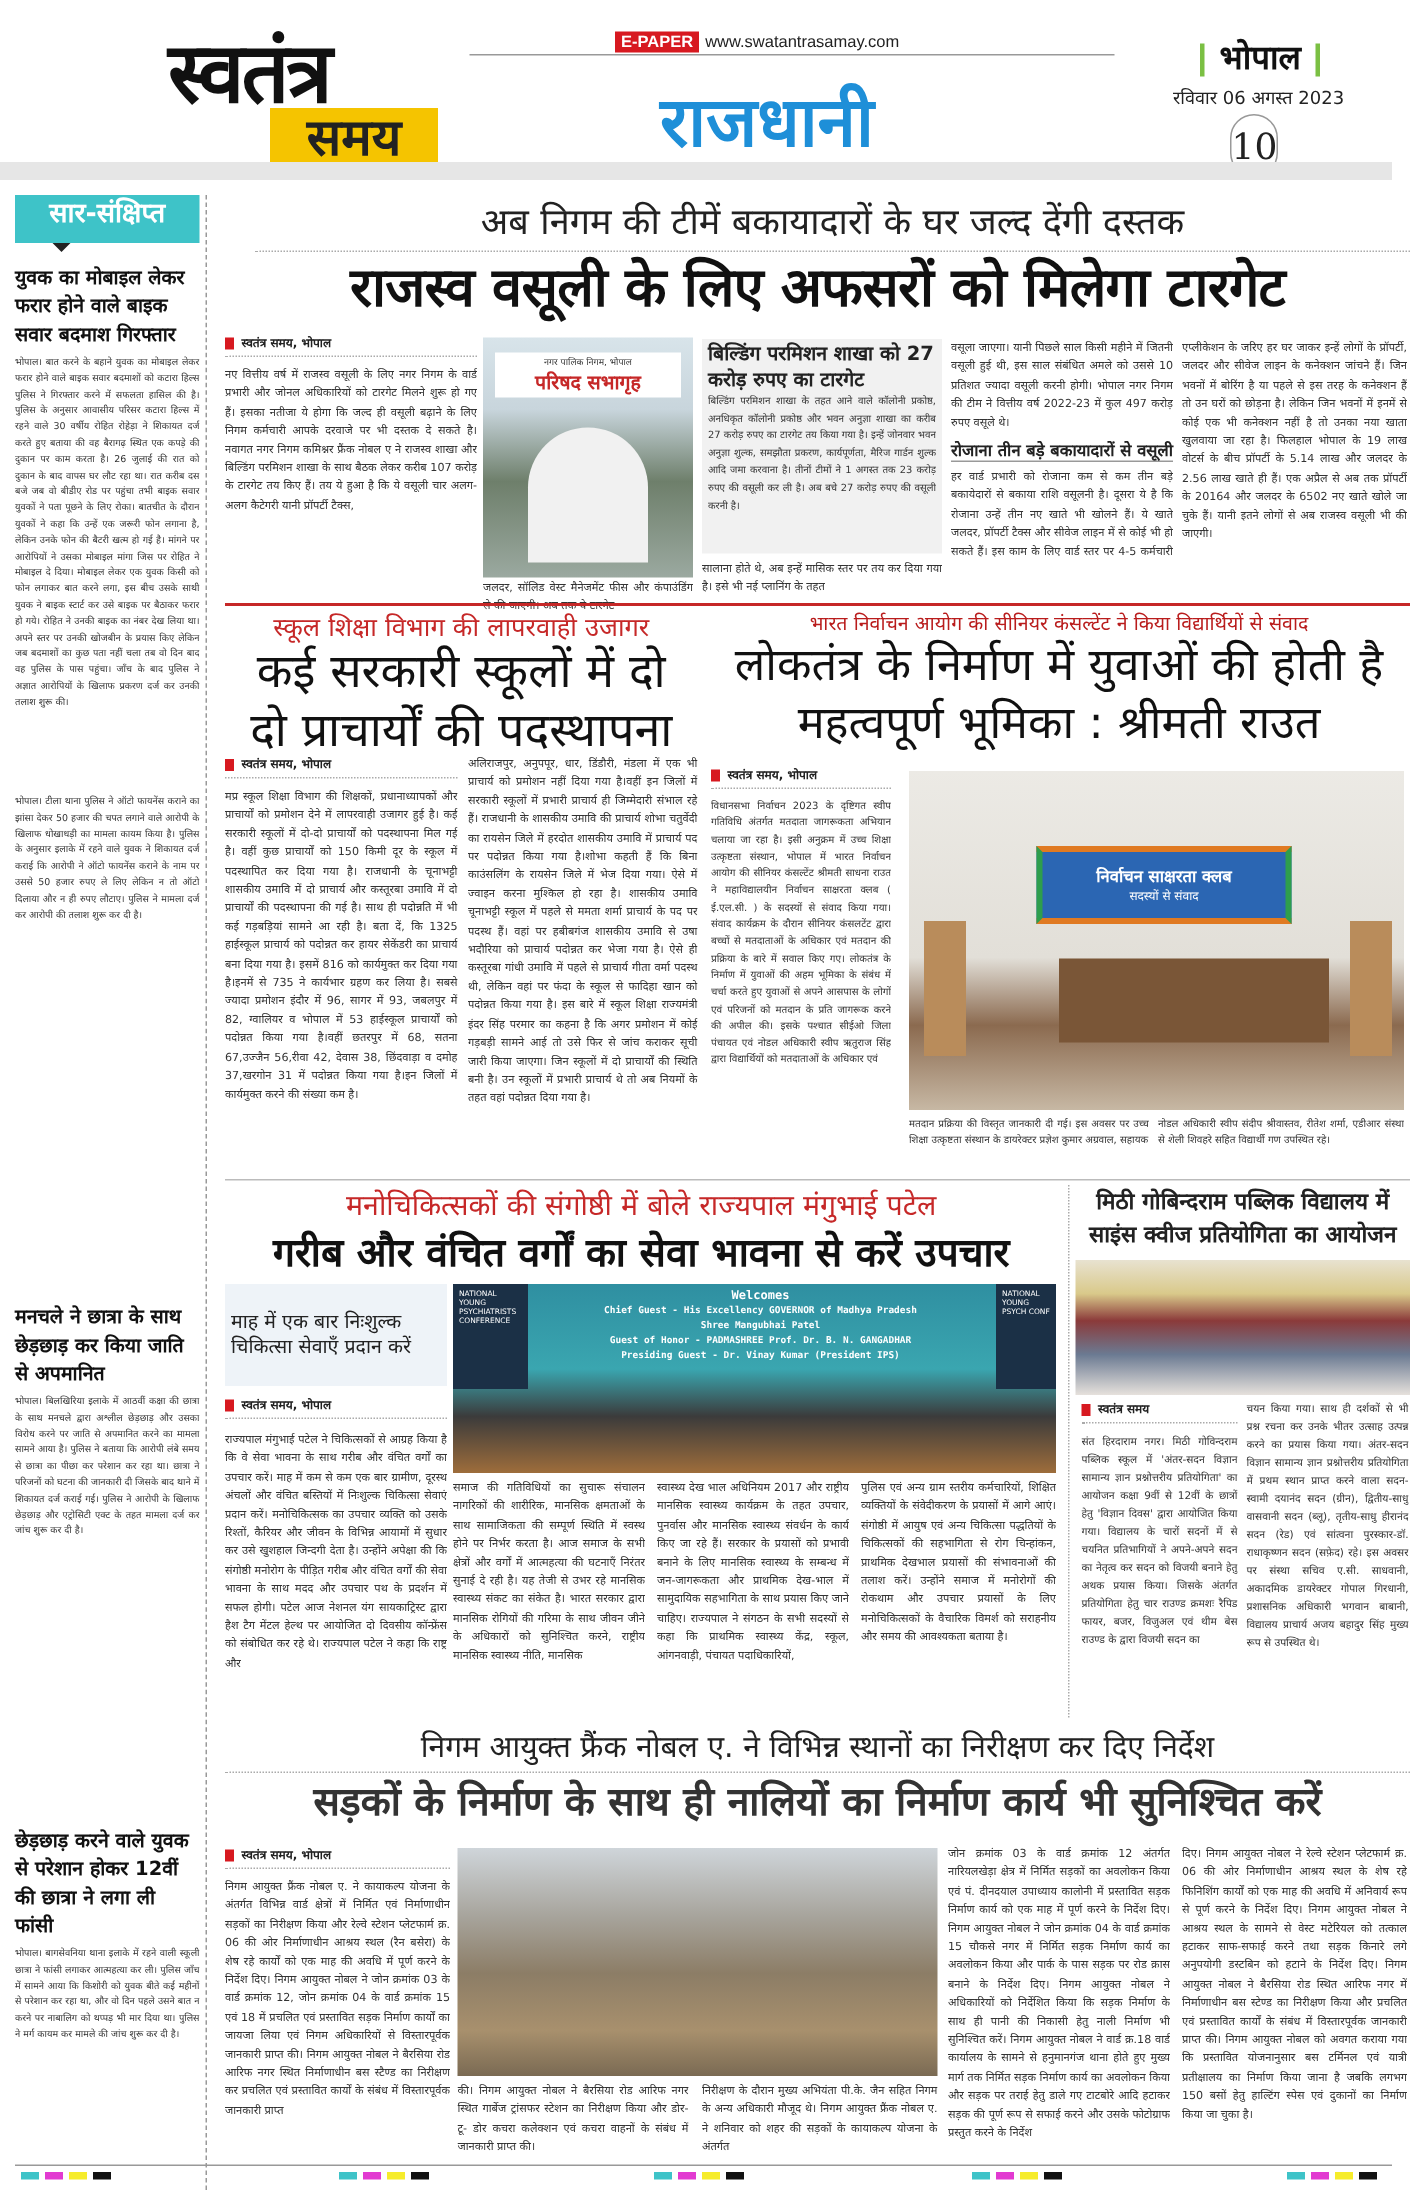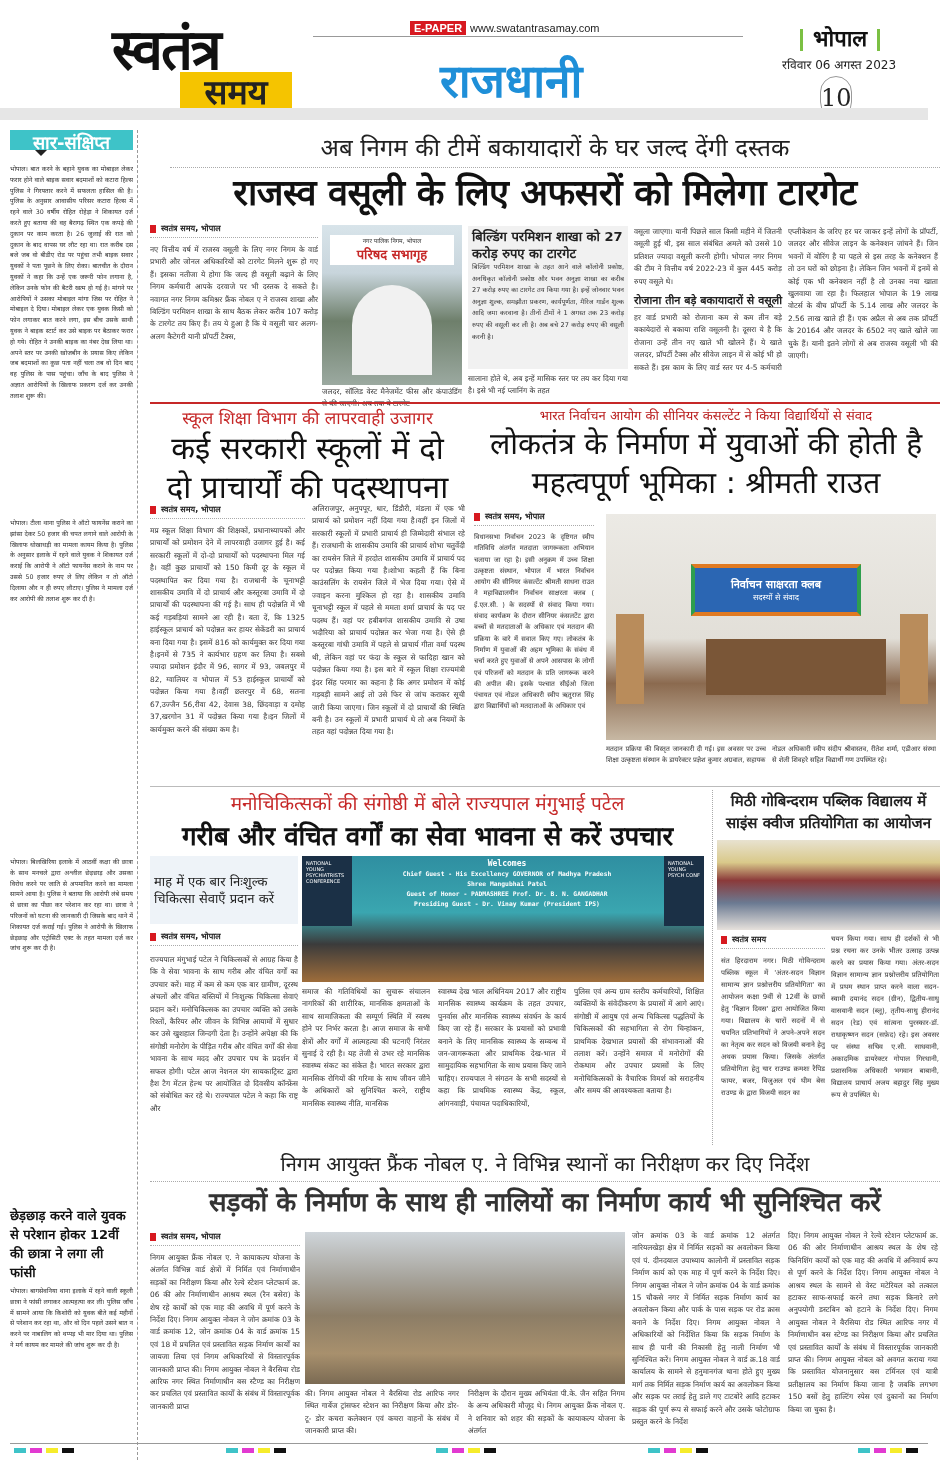--- a/index.html
+++ b/index.html
@@ -12,21 +12,21 @@
 .epaper .tag{background:#d71920;color:#fff;font-weight:bold;padding:1px 4px;margin-right:4px}
 .hr-top{left:313px;top:36px;width:430px;height:1px;background:#999}
 .section{left:440px;top:48px;font-size:46px;font-weight:bold;color:#1e8fd8;font-family:"DejaVu Sans",sans-serif}
 .city{left:790px;top:22px;font-size:22px;font-weight:bold;color:#111}
 .city .bar{display:inline-block;width:3px;height:22px;background:#7bc043;vertical-align:middle;margin:0 10px}
 .date{left:782px;top:56px;font-size:12px;color:#222}
 .pageno{left:820px;top:76px;width:32px;height:42px;border:1px solid #999;border-radius:16px;font-size:24px;line-height:42px;font-family:"DejaVu Serif",serif}
 .greybar{left:0;top:108px;width:928px;height:12px;background:#e6e6e6}
 
 .sidebar{left:10px;top:130px;width:128px;height:1330px;border-right:1px dashed #999;padding-right:4px}
-.sb-head{background:#3ec3c8;color:#fff;font-weight:bold;font-size:18px;text-align:center;height:20px;line-height:26px;position:relative}
+.sb-head{background:#3ec3c8;color:#fff;font-weight:bold;font-size:18px;text-align:center;height:32px;line-height:26px;position:relative}
 .sb-head:after{content:"";position:absolute;left:25px;bottom:-6px;border-left:6px solid transparent;border-right:6px solid transparent;border-top:6px solid #222}
 .sb-item{margin-top:14px}
 .sb-title{font-size:13px;font-weight:bold;line-height:19px;color:#111}
 .sb-body{font-size:6.3px;line-height:10.8px;margin-top:4px;color:#333;text-align:justify;overflow:hidden}
 
 .kicker{text-align:center;font-size:22px;color:#222}
 .head-big{text-align:center;font-weight:bold;color:#111}
 .byline{font-size:8px;font-weight:bold;color:#222;border-bottom:1px dotted #aaa;padding-bottom:4px;margin-bottom:6px}
 .byline:before{content:"";display:inline-block;width:6px;height:8px;background:#d71920;margin-right:5px;vertical-align:middle}
 .txt{font-size:7.4px;line-height:12.4px;color:#333;text-align:justify;overflow:hidden}
@@ -49,26 +49,28 @@
 </div>
 <div class="abs section">राजधानी</div>
 <div class="abs city"><span class="bar"></span><span>भोपाल</span><span class="bar"></span></div>
 <div class="abs date">रविवार 06 अगस्त 2023</div>
 <div class="abs pageno">10</div>
 <div class="abs greybar"></div>
 
 <div class="abs sidebar">
   <div class="sb-head">सार-संक्षिप्त</div>
   <div class="sb-item" style="height:340px">
+    <div class="sb-title">युवक का मोबाइल लेकर फरार होने वाले बाइक सवार बदमाश गिरफ्तार</div>
     <div class="sb-body" style="height:260px">भोपाल। बात करने के बहाने युवक का मोबाइल लेकर फरार होने वाले बाइक सवार बदमाशों को कटारा हिल्स पुलिस ने गिरफ्तार करने में सफलता हासिल की है। पुलिस के अनुसार आवासीय परिसर कटारा हिल्स में रहने वाले 30 वर्षीय रोहित रोहेड़ा ने शिकायत दर्ज करते हुए बताया की वह बैरागढ़ स्थित एक कपड़े की दुकान पर काम करता है। 26 जुलाई की रात को दुकान के बाद वापस घर लौट रहा था। रात करीब दस बजे जब वो बीडीए रोड पर पहुंचा तभी बाइक सवार युवकों ने पता पूछने के लिए रोका। बातचीत के दौरान युवकों ने कहा कि उन्हें एक जरूरी फोन लगाना है, लेकिन उनके फोन की बैटरी खत्म हो गई है। मांगने पर आरोपियों ने उसका मोबाइल मांगा जिस पर रोहित ने मोबाइल दे दिया। मोबाइल लेकर एक युवक किसी को फोन लगाकर बात करने लगा, इस बीच उसके साथी युवक ने बाइक स्टार्ट कर उसे बाइक पर बैठाकर फरार हो गये। रोहित ने उनकी बाइक का नंबर देख लिया था। अपने स्तर पर उनकी खोजबीन के प्रयास किए लेकिन जब बदमाशों का कुछ पता नहीं चला तब वो दिन बाद वह पुलिस के पास पहुंचा। जाँच के बाद पुलिस ने अज्ञात आरोपियों के खिलाफ प्रकरण दर्ज कर उनकी तलाश शुरू की।</div>
   </div>
   <div class="sb-item" style="height:325px">
     <div class="sb-body" style="height:250px">भोपाल। टीला थाना पुलिस ने ऑटो फायनेंस कराने का झांसा देकर 50 हजार की चपत लगाने वाले आरोपी के खिलाफ धोखाधड़ी का मामला कायम किया है। पुलिस के अनुसार इलाके में रहने वाले युवक ने शिकायत दर्ज कराई कि आरोपी ने ऑटो फायनेंस कराने के नाम पर उससे 50 हजार रुपए ले लिए लेकिन न तो ऑटो दिलाया और न ही रुपए लौटाए। पुलिस ने मामला दर्ज कर आरोपी की तलाश शुरू कर दी है।</div>
   </div>
   <div class="sb-item" style="height:335px">
+    <div class="sb-title">मनचले ने छात्रा के साथ छेड़छाड़ कर किया जाति से अपमानित</div>
     <div class="sb-body" style="height:265px">भोपाल। बिलखिरिया इलाके में आठवीं कक्षा की छात्रा के साथ मनचले द्वारा अश्लील छेड़छाड़ और उसका विरोध करने पर जाति से अपमानित करने का मामला सामने आया है। पुलिस ने बताया कि आरोपी लंबे समय से छात्रा का पीछा कर परेशान कर रहा था। छात्रा ने परिजनों को घटना की जानकारी दी जिसके बाद थाने में शिकायत दर्ज कराई गई। पुलिस ने आरोपी के खिलाफ छेड़छाड़ और एट्रोसिटी एक्ट के तहत मामला दर्ज कर जांच शुरू कर दी है।</div>
   </div>
   <div class="sb-item" style="height:270px">
     <div class="sb-title">छेड़छाड़ करने वाले युवक से परेशान होकर 12वीं की छात्रा ने लगा ली फांसी</div>
     <div class="sb-body" style="height:210px">भोपाल। बागसेवनिया थाना इलाके में रहने वाली स्कूली छात्रा ने फांसी लगाकर आत्महत्या कर ली। पुलिस जाँच में सामने आया कि किशोरी को युवक बीते कई महीनों से परेशान कर रहा था, और वो दिन पहले उसने बात न करने पर नाबालिग को थप्पड़ भी मार दिया था। पुलिस ने मर्ग कायम कर मामले की जांच शुरू कर दी है।</div>
   </div>
 </div>
 
 <div class="abs" style="left:150px;top:130px;width:790px;height:275px">
   <div class="kicker" style="font-size:24px;margin-left:20px">अब निगम की टीमें बकायादारों के घर जल्द देंगी दस्तक</div>
@@ -87,21 +89,21 @@
   </div>
   <div class="abs txt" style="left:172px;top:256px;width:140px;height:26px">जलदर, सॉलिड वेस्ट मैनेजमेंट फीस और कंपाउंडिंग से की जाएगी। अब तक ये टारगेट</div>
   <div class="abs" style="left:318px;top:96px;width:160px">
     <div style="background:#f1f1f1;padding:2px 4px">
       <div style="font-size:13px;font-weight:bold;line-height:17px">बिल्डिंग परमिशन शाखा को 27 करोड़ रुपए का टारगेट</div>
       <div class="txt" style="font-size:6.6px;line-height:11.6px;height:105px">बिल्डिंग परमिशन शाखा के तहत आने वाले कॉलोनी प्रकोष्ठ, अनधिकृत कॉलोनी प्रकोष्ठ और भवन अनुज्ञा शाखा का करीब 27 करोड़ रुपए का टारगेट तय किया गया है। इन्हें जोनवार भवन अनुज्ञा शुल्क, समझौता प्रकरण, कार्यपूर्णता, मैरिज गार्डन शुल्क आदि जमा करवाना है। तीनों टीमों ने 1 अगस्त तक 23 करोड़ रुपए की वसूली कर ली है। अब बचे 27 करोड़ रुपए की वसूली करनी है।</div>
     </div>
     <div class="txt" style="margin-top:4px;height:26px">सालाना होते थे, अब इन्हें मासिक स्तर पर तय कर दिया गया है। इसे भी नई प्लानिंग के तहत</div>
   </div>
   <div class="abs" style="left:484px;top:96px;width:148px">
-    <div class="txt" style="height:62px">वसूला जाएगा। यानी पिछले साल किसी महीने में जितनी वसूली हुई थी, इस साल संबंधित अमले को उससे 10 प्रतिशत ज्यादा वसूली करनी होगी। भोपाल नगर निगम की टीम ने वित्तीय वर्ष 2022-23 में कुल 445 करोड़ रुपए वसूले थे।</div>
+    <div class="txt" style="height:62px">वसूला जाएगा। यानी पिछले साल किसी महीने में जितनी वसूली हुई थी, इस साल संबंधित अमले को उससे 10 प्रतिशत ज्यादा वसूली करनी होगी। भोपाल नगर निगम की टीम ने वित्तीय वर्ष 2022-23 में कुल 497 करोड़ रुपए वसूले थे।</div>
     <div class="subh">रोजाना तीन बड़े बकायादारों से वसूली</div>
     <div class="txt" style="height:62px">हर वार्ड प्रभारी को रोजाना कम से कम तीन बड़े बकायेदारों से बकाया राशि वसूलनी है। दूसरा ये है कि रोजाना उन्हें तीन नए खाते भी खोलने हैं। ये खाते जलदर, प्रॉपर्टी टैक्स और सीवेज लाइन में से कोई भी हो सकते हैं। इस काम के लिए वार्ड स्तर पर 4-5 कर्मचारी लगाए गए हैं। सतत</div>
   </div>
   <div class="abs txt" style="left:638px;top:96px;width:150px;height:160px">एप्लीकेशन के जरिए हर घर जाकर इन्हें लोगों के प्रॉपर्टी, जलदर और सीवेज लाइन के कनेक्शन जांचने हैं। जिन भवनों में बोरिंग है या पहले से इस तरह के कनेक्शन हैं तो उन घरों को छोड़ना है। लेकिन जिन भवनों में इनमें से कोई एक भी कनेक्शन नहीं है तो उनका नया खाता खुलवाया जा रहा है। फिलहाल भोपाल के 19 लाख वोटर्स के बीच प्रॉपर्टी के 5.14 लाख और जलदर के 2.56 लाख खाते ही हैं। एक अप्रैल से अब तक प्रॉपर्टी के 20164 और जलदर के 6502 नए खाते खोले जा चुके हैं। यानी इतने लोगों से अब राजस्व वसूली भी की जाएगी।</div>
 </div>
 <div class="abs red-line" style="left:150px;top:402px;width:790px"></div>
 
 <div class="abs" style="left:150px;top:406px;width:315px;height:375px">
   <div class="kicker" style="color:#c62828;font-size:17px">स्कूल शिक्षा विभाग की लापरवाही उजागर</div>
   <div class="head-big" style="font-weight:normal;font-size:31px;line-height:39px;padding:0 10px">कई सरकारी स्कूलों में दो दो प्राचार्यों की पदस्थापना</div>

